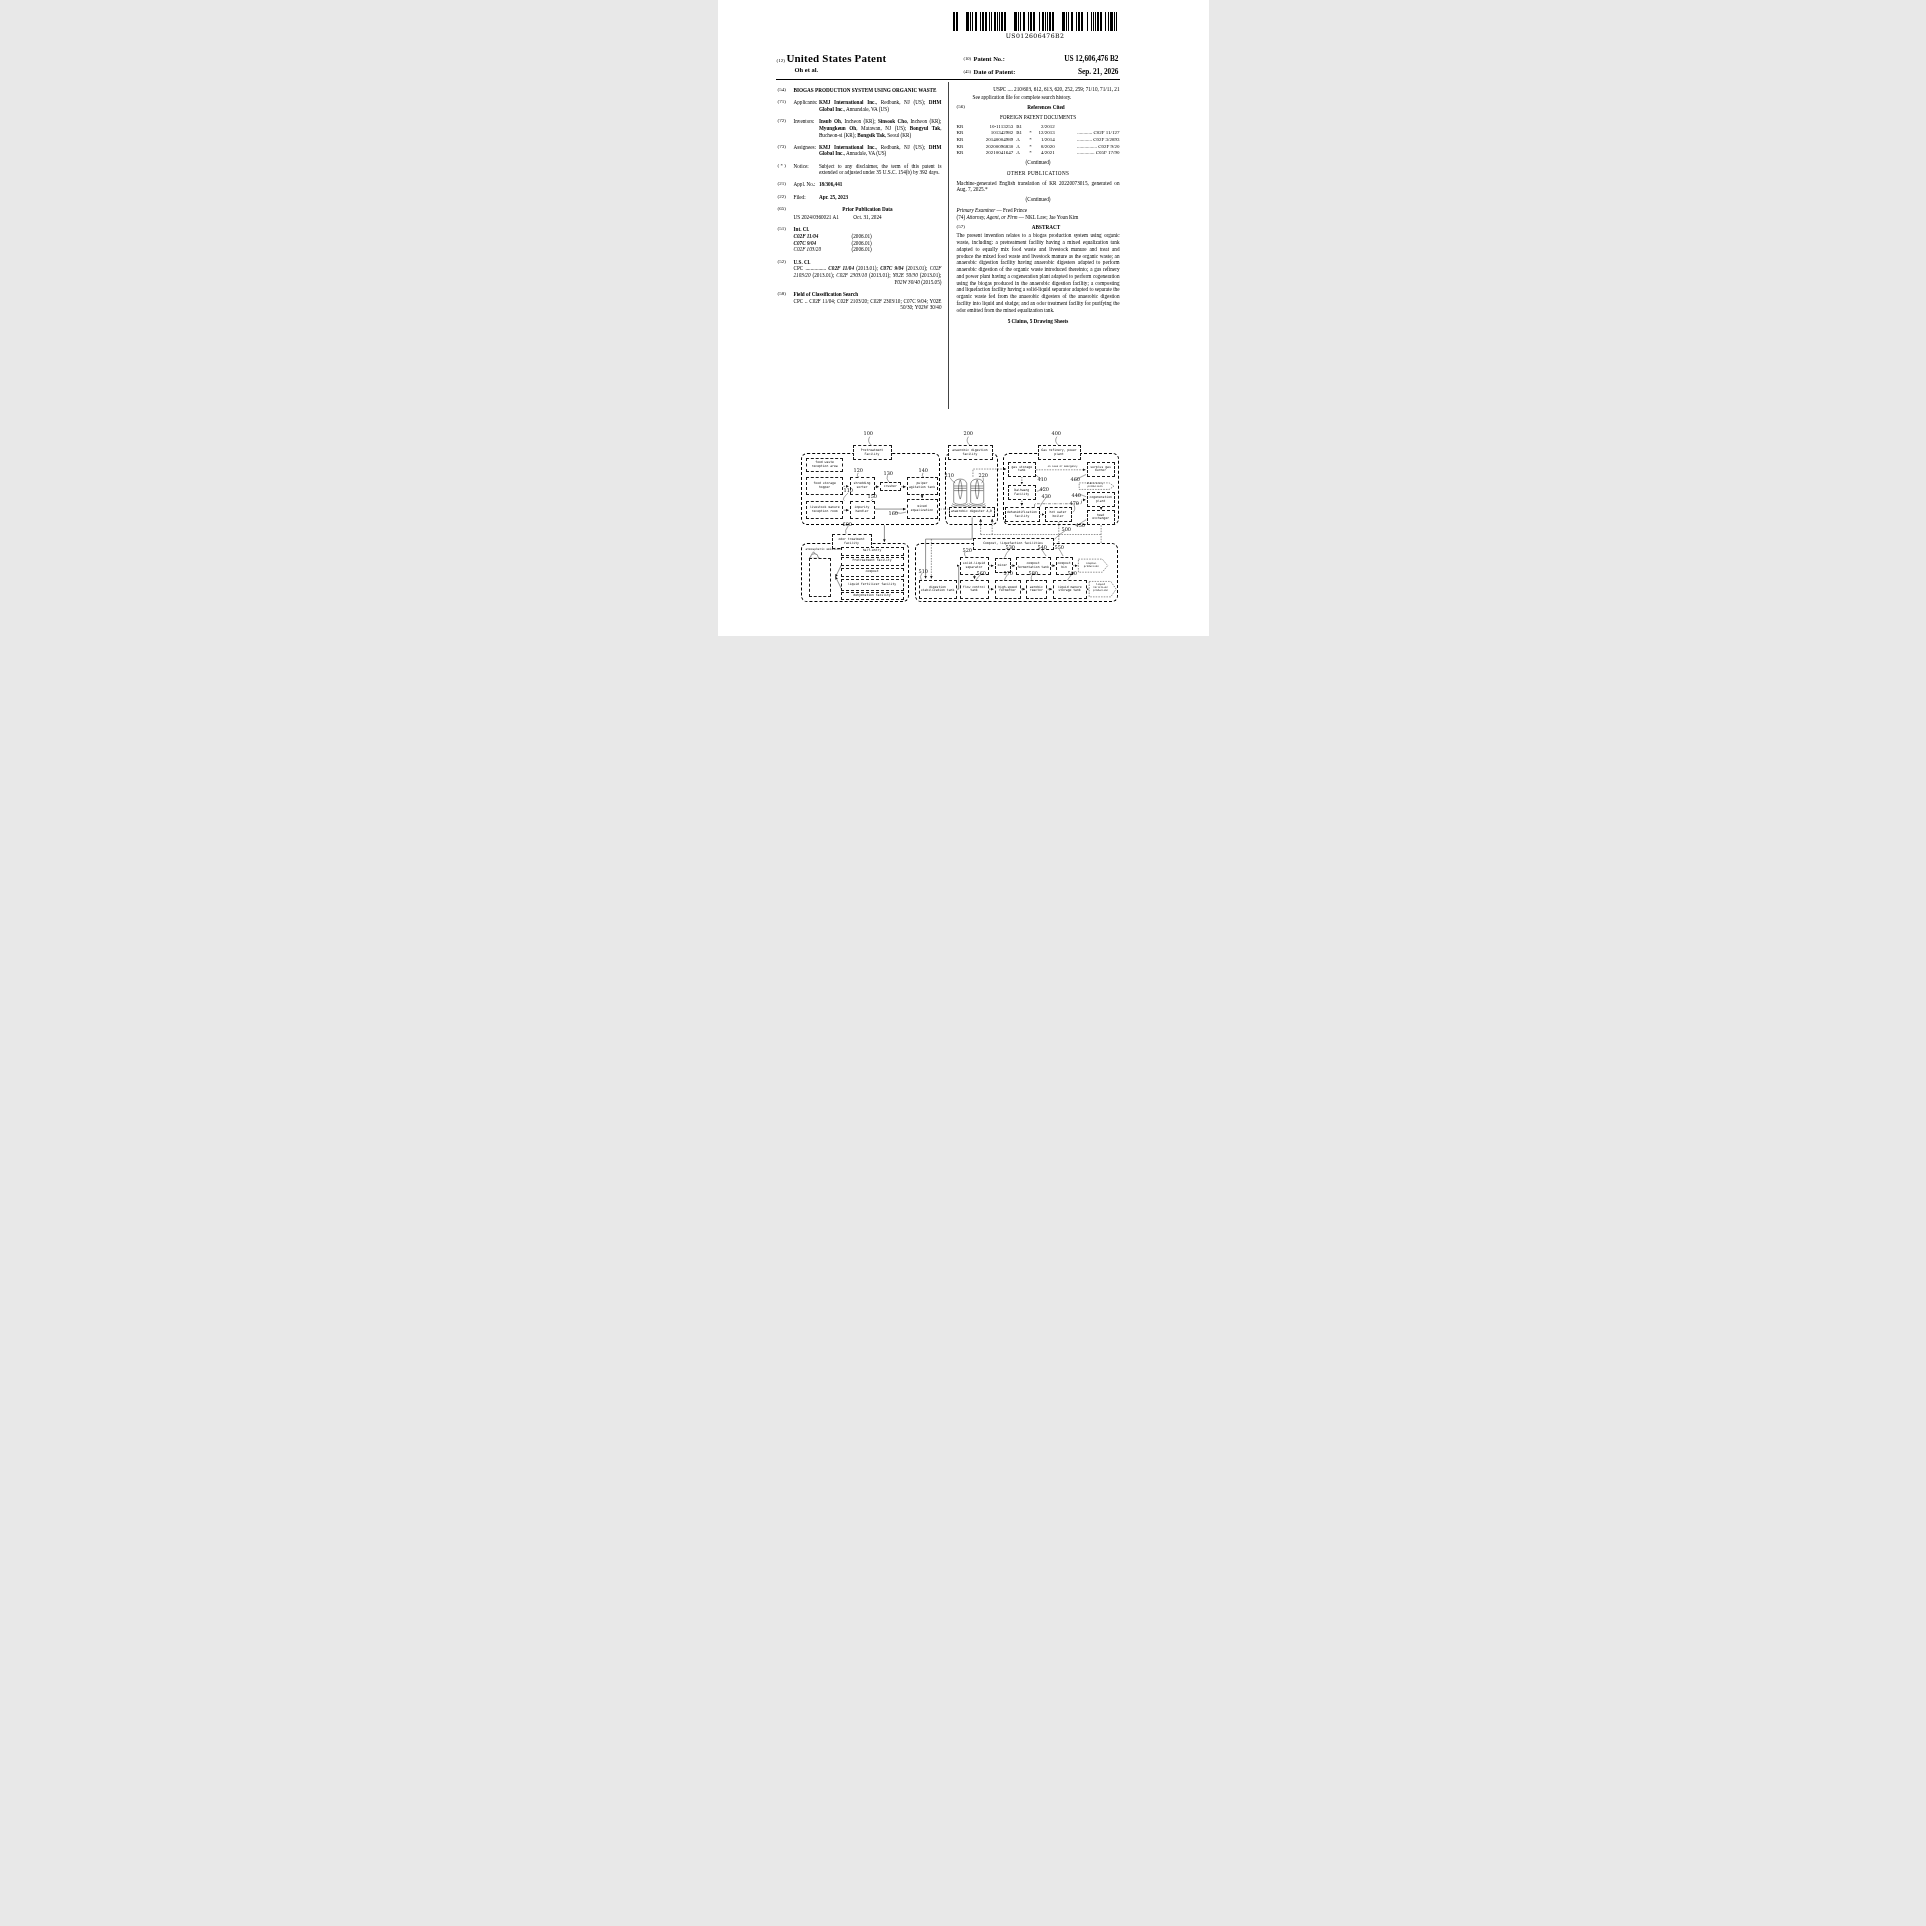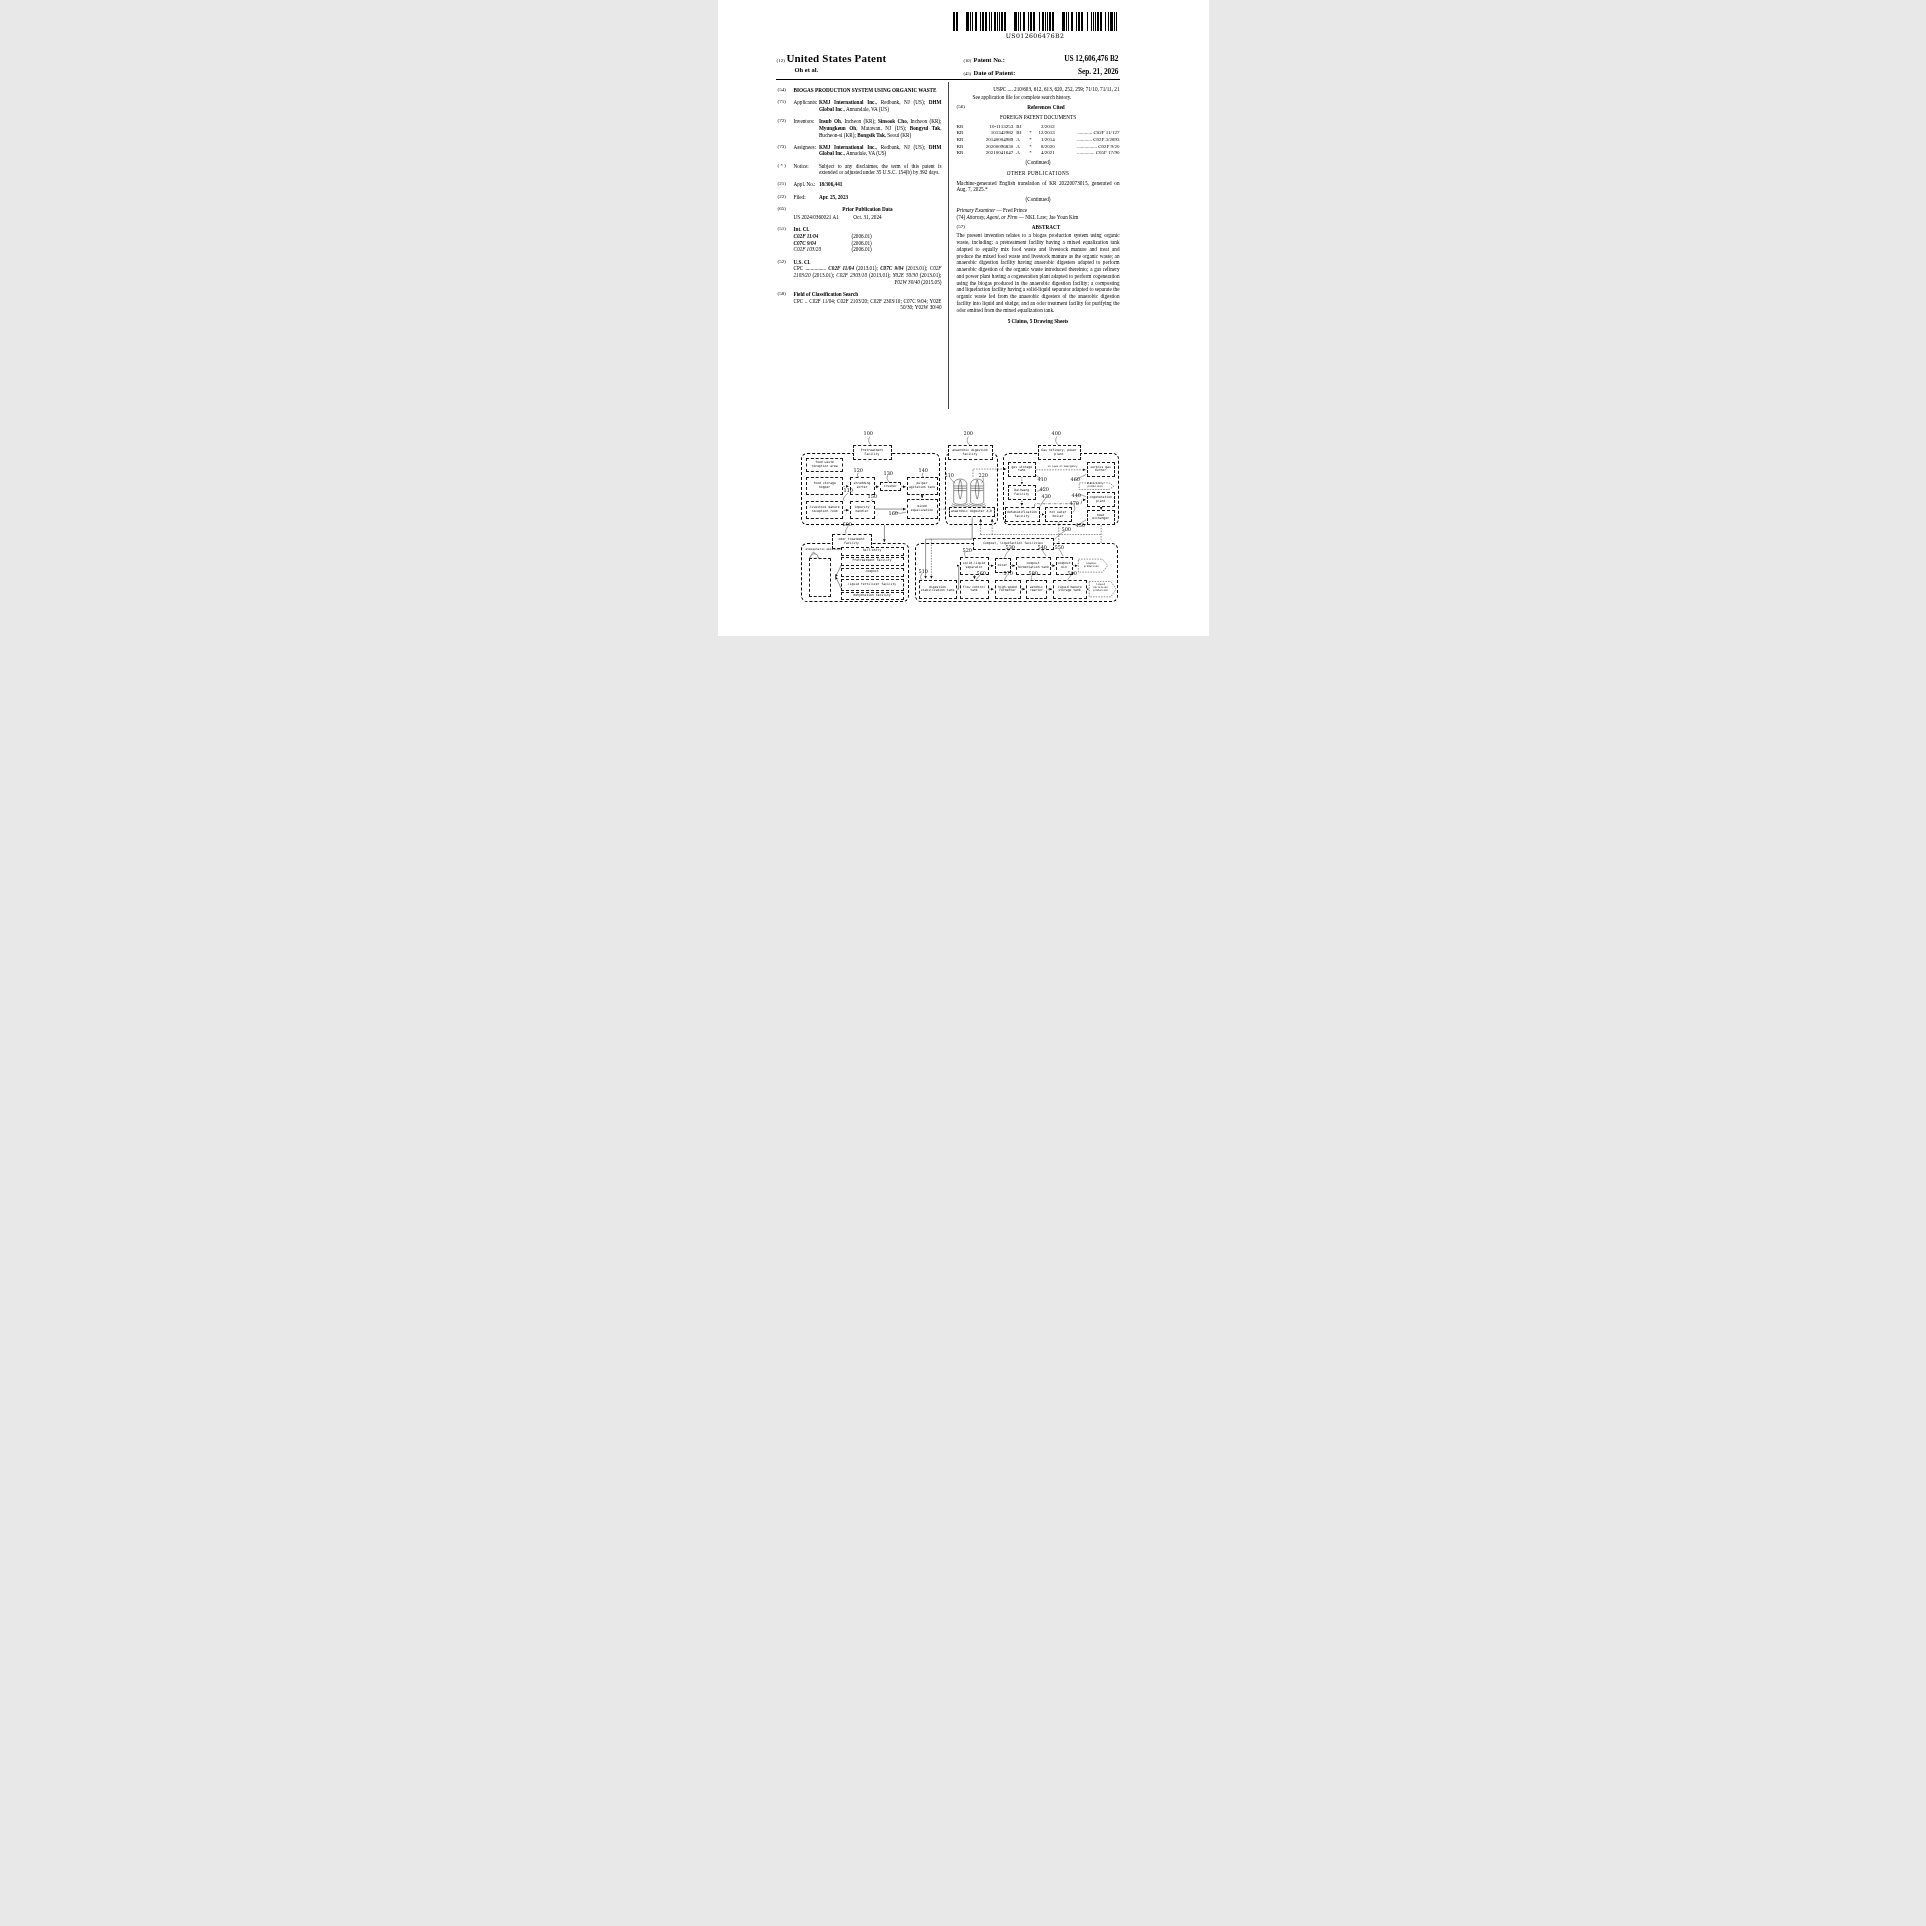--- a/index.html
+++ b/index.html
@@ -8,21 +8,21 @@
   .abs{position:absolute;}
   
   #barcode{left:235px;top:11.6px;width:165px;height:19px;
     background:repeating-linear-gradient(90deg,#000 0 0.8px,#fff 0.8px 1.5px,#000 1.5px 1.9px,#fff 1.9px 3.1px,#000 3.1px 5px,#fff 5px 5.8px,#000 5.8px 6.2px,#fff 6.2px 7.7px,#000 7.7px 8.5px,#fff 8.5px 9.6px);}
   #barcode-text{left:235px;top:32px;width:165px;text-align:center;font:6.2px "DejaVu Serif",serif;letter-spacing:0.4px;}
   #h-left{left:59px;top:52px;width:169px;}
   #h-left .t12{font-size:5px;}
   #h-left .title{font-size:11px;font-weight:bold;letter-spacing:0.2px;}
   #h-left .party{font-size:6.5px;font-weight:bold;margin:2.3px 0 0 18px;}
   #h-right{left:246px;top:54px;width:155px;font-size:5px;}
-  .hrow{display:flex;align-items:flex-end;margin-bottom:3.5px;}
+  .hrow{display:flex;align-items:center;margin-bottom:3.5px;}
   .hrow .tg{font-size:4.6px;margin-right:2.3px;}
   .hrow .lb{font-size:6.5px;font-weight:bold;}
   .hrow .vl{flex:1;text-align:right;font-size:7.3px;font-weight:bold;}
   #rule{left:58px;top:79px;width:344px;height:1.2px;background:#000;}
   #divider{left:230px;top:82px;width:0.4px;height:327px;background:#444;}
   
   #col-left{left:60px;top:87px;width:164px;font-size:5.2px;line-height:1.3;}
   #col-right{left:239px;top:86px;width:163px;font-size:5.2px;line-height:1.3;}
   .entry{display:grid;grid-template-columns:16px 1fr;margin-bottom:5.4px;}
   .entry .tag{font-size:5px;}

